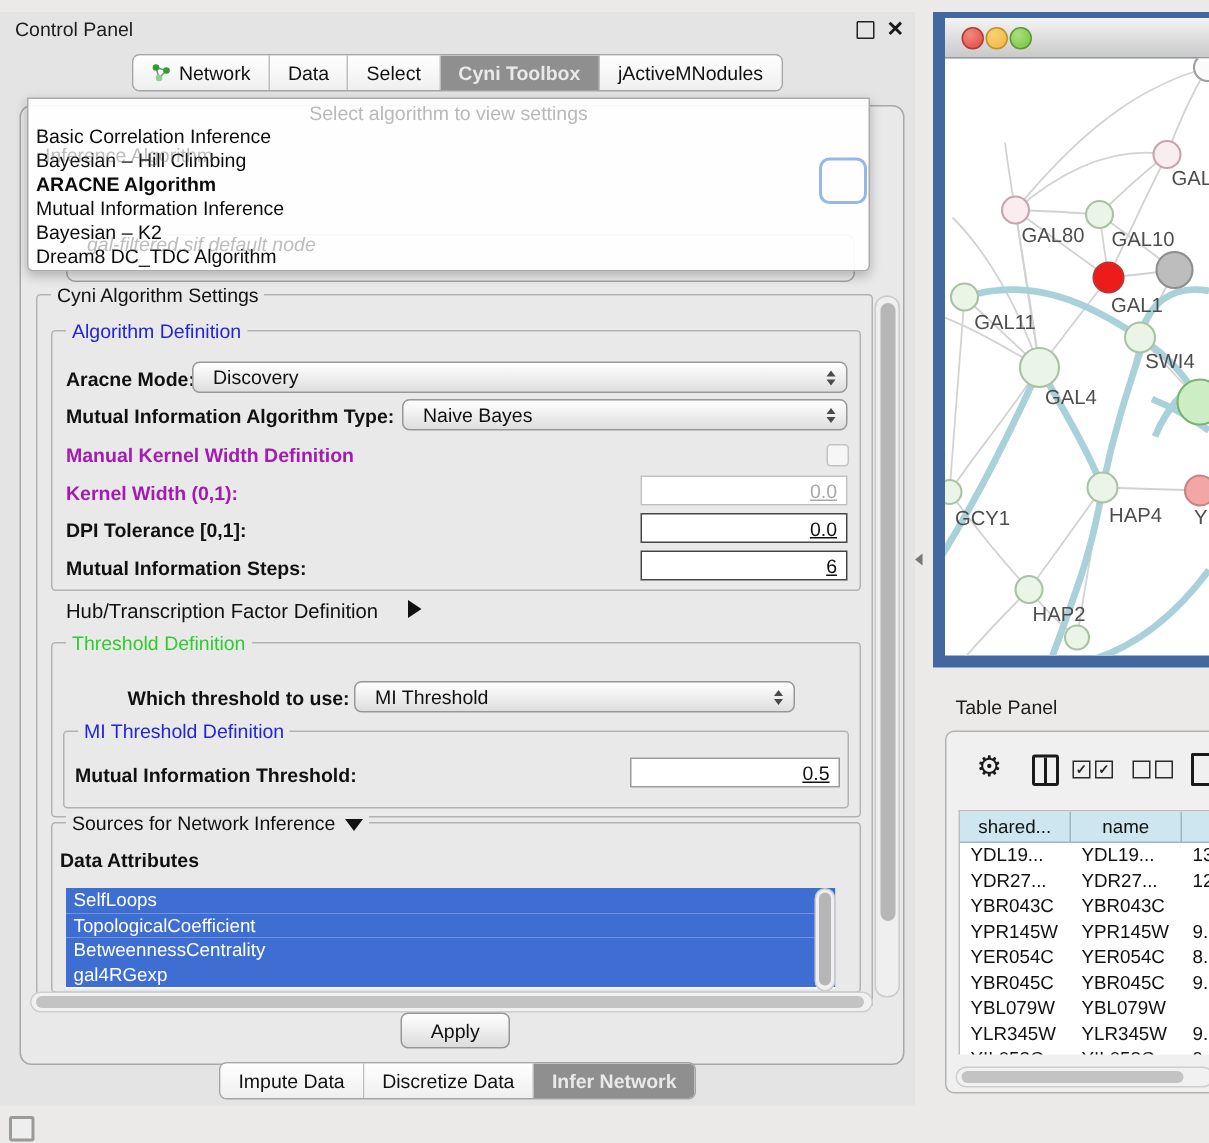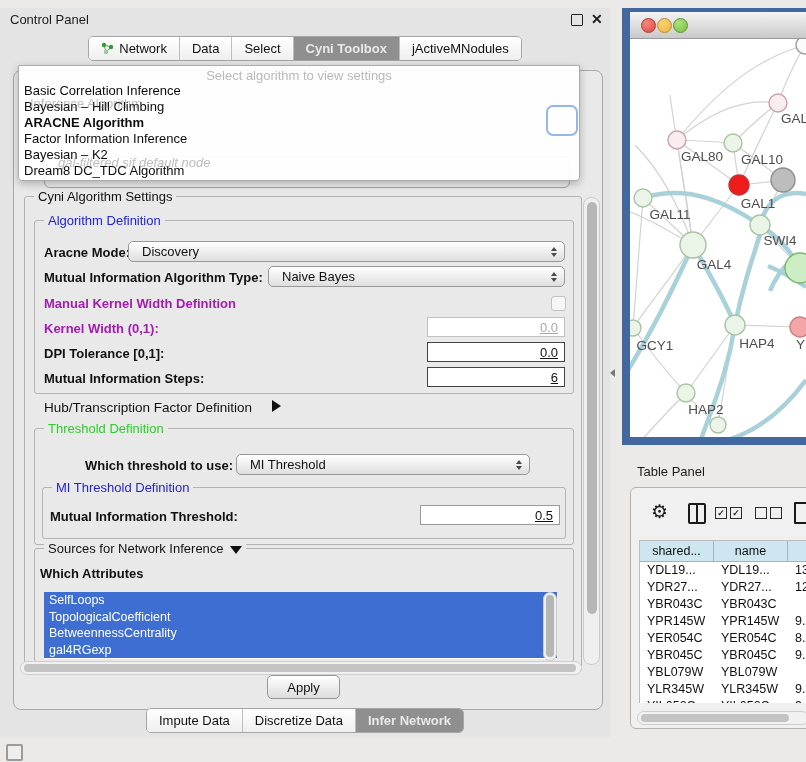--- a/index.html
+++ b/index.html
@@ -128,21 +128,21 @@
     <div class="inset"></div>
 
     <div class="combo-sliver"></div>
 
     <div class="popup">
       <span class="popup-ph">Select algorithm to view settings</span>
       <div id="popup-items">
           <div class="popup-item">Basic Correlation Inference</div>
           <div class="popup-item">Bayesian – Hill Climbing</div>
           <div class="popup-item bold">ARACNE Algorithm</div>
-          <div class="popup-item">Factor Information Inference</div>
+          <div class="popup-item">Mutual Information Inference</div>
           <div class="popup-item">Bayesian – K2</div>
           <div class="popup-item">Dream8 DC_TDC Algorithm</div>
         </div>
     </div>
     <span class="ghost" style="left:30px;top:88px;">Inference Algorithm</span>
     <span class="ghost" style="left:58px;top:147px;font-style:italic;">gal-filtered.sif default node</span>
     <div class="focus-ring"></div>
 
     <div class="group" style="left:24px;top:188px;width:556px;height:474px;">
       <span class="gtitle">Cyni Algorithm Settings</span>
@@ -200,21 +200,21 @@
       <span class="gtitle blue">MI Threshold Definition</span>
     </div>
     <span class="lbl" style="left:50px;top:501px;">Mutual Information Threshold:</span>
     <div class="field" style="left:420px;top:497px;width:140px;border-color:#9a9a9a;text-align:right;">
       <span>0.5</span>
     </div>
 
     <div class="group" style="left:34px;top:540px;width:538px;height:112px;">
       <span class="gtitle"><span>Sources for Network Inference</span> <span class="abs-inline" style="display:inline-block;width:0;height:0;border-left:6px solid transparent;border-right:6px solid transparent;border-top:8px solid #111;vertical-align:middle;margin-left:3px;"></span></span>
     </div>
-    <span class="lbl" style="left:40px;top:558px;">Which Attributes</span>
+    <span class="lbl" style="left:40px;top:558px;">Data Attributes</span>
     <div class="attr-list" id="attr-list">
         <div class="attr-item">SelfLoops</div>
         <div class="attr-item">TopologicalCoefficient</div>
         <div class="attr-item">BetweennessCentrality</div>
         <div class="attr-item">gal4RGexp</div>
       </div>
     <div class="vtrack" style="left:543px;top:584px;width:12px;height:67px;">
       <div class="vthumb" style="left:2px;top:2px;width:8px;height:62px;"></div>
     </div>
 

